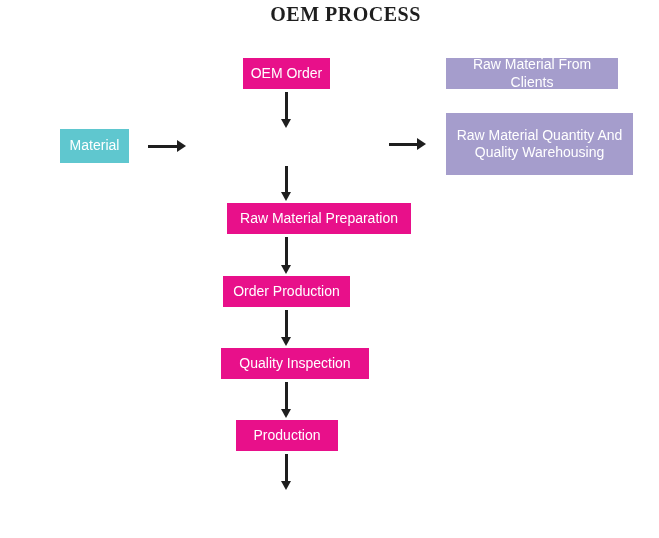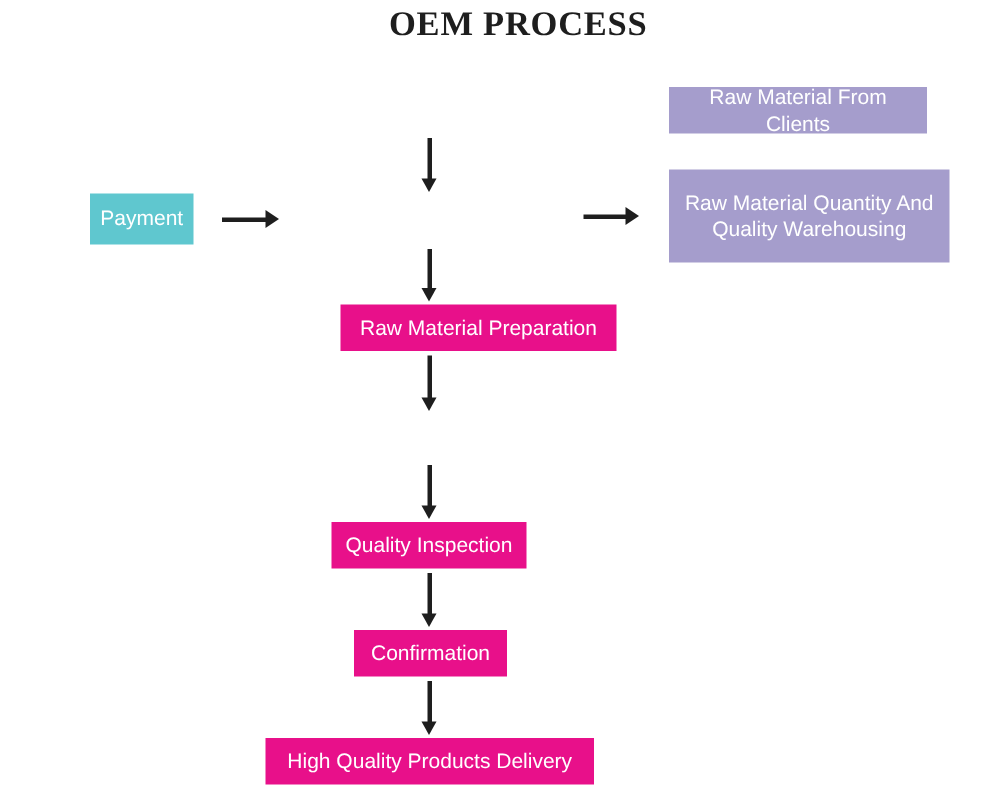--- a/index.html
+++ b/index.html
@@ -13,21 +13,21 @@
   body{
     width:659px;height:538px;position:relative;overflow:hidden;
     background:var(--bg);
     font-family:"Liberation Sans",sans-serif;
   }
   .stage{position:absolute;inset:0;}
   .title{
     position:absolute;left:32px;top:3px;width:627px;
     text-align:center;
     font-family:"Liberation Serif",serif;
-    font-weight:bold;font-size:23px;letter-spacing:0.5px;
+    font-weight:bold;font-size:20px;letter-spacing:0.5px;
     color:var(--ink);
   }
   .node{
     position:absolute;
     display:flex;align-items:center;justify-content:center;
     color:#ffffff;font-size:14px;line-height:1.25;text-align:center;
     box-sizing:border-box;padding:2px 4px;
   }
   .pink{background:var(--pink);}
   .cyan{background:var(--cyan);}
@@ -49,32 +49,33 @@
     border-left:9px solid var(--ink);
   }
 </style>
 </head>
 <body>
 
 <div class="stage">
 
   <div class="title">OEM PROCESS</div>
 
+  <div class="node pink" style="left:243px;top:58px;width:87px;height:31px;">OEM Order</div>
 
 
   <div class="node pink" style="left:194px;top:203px;width:184px;height:31px;margin-left:33px;">Raw Material Preparation</div>
 
+  <div class="node pink" style="left:223px;top:276px;width:127px;height:31px;">Order Production</div>
 
-  <div class="node pink" style="left:221px;top:348px;width:130px;height:31px;">Quality Inspection</div>
+  <div class="node pink" style="left:221px;top:348px;width:148px;height:31px;">Quality Inspection</div>
 
-  <div class="node pink" style="left:236px;top:420px;width:102px;height:31px;">Confirmation</div>
+  <div class="node pink" style="left:236px;top:420px;width:102px;height:31px;">Production</div>
 
-  <div class="node pink" style="left:177px;top:492px;width:219px;height:31px;">High Quality Products Delivery</div>
 
-  <div class="node cyan" style="left:60px;top:129px;width:69px;height:34px;">Payment</div>
+  <div class="node cyan" style="left:60px;top:129px;width:69px;height:34px;">Material</div>
 
   <div class="node purple" style="left:446px;top:58px;width:172px;height:31px;">Raw Material From Clients</div>
 
   <div class="node purple" style="left:446px;top:113px;width:187px;height:62px;">Raw Material Quantity And Quality Warehousing</div>
 
   <div class="varrow" style="left:281px;top:92px;height:36px;">
     <div class="stem"></div>
     <div class="head"></div>
   </div>
   <div class="varrow" style="left:281px;top:166px;height:35px;">

